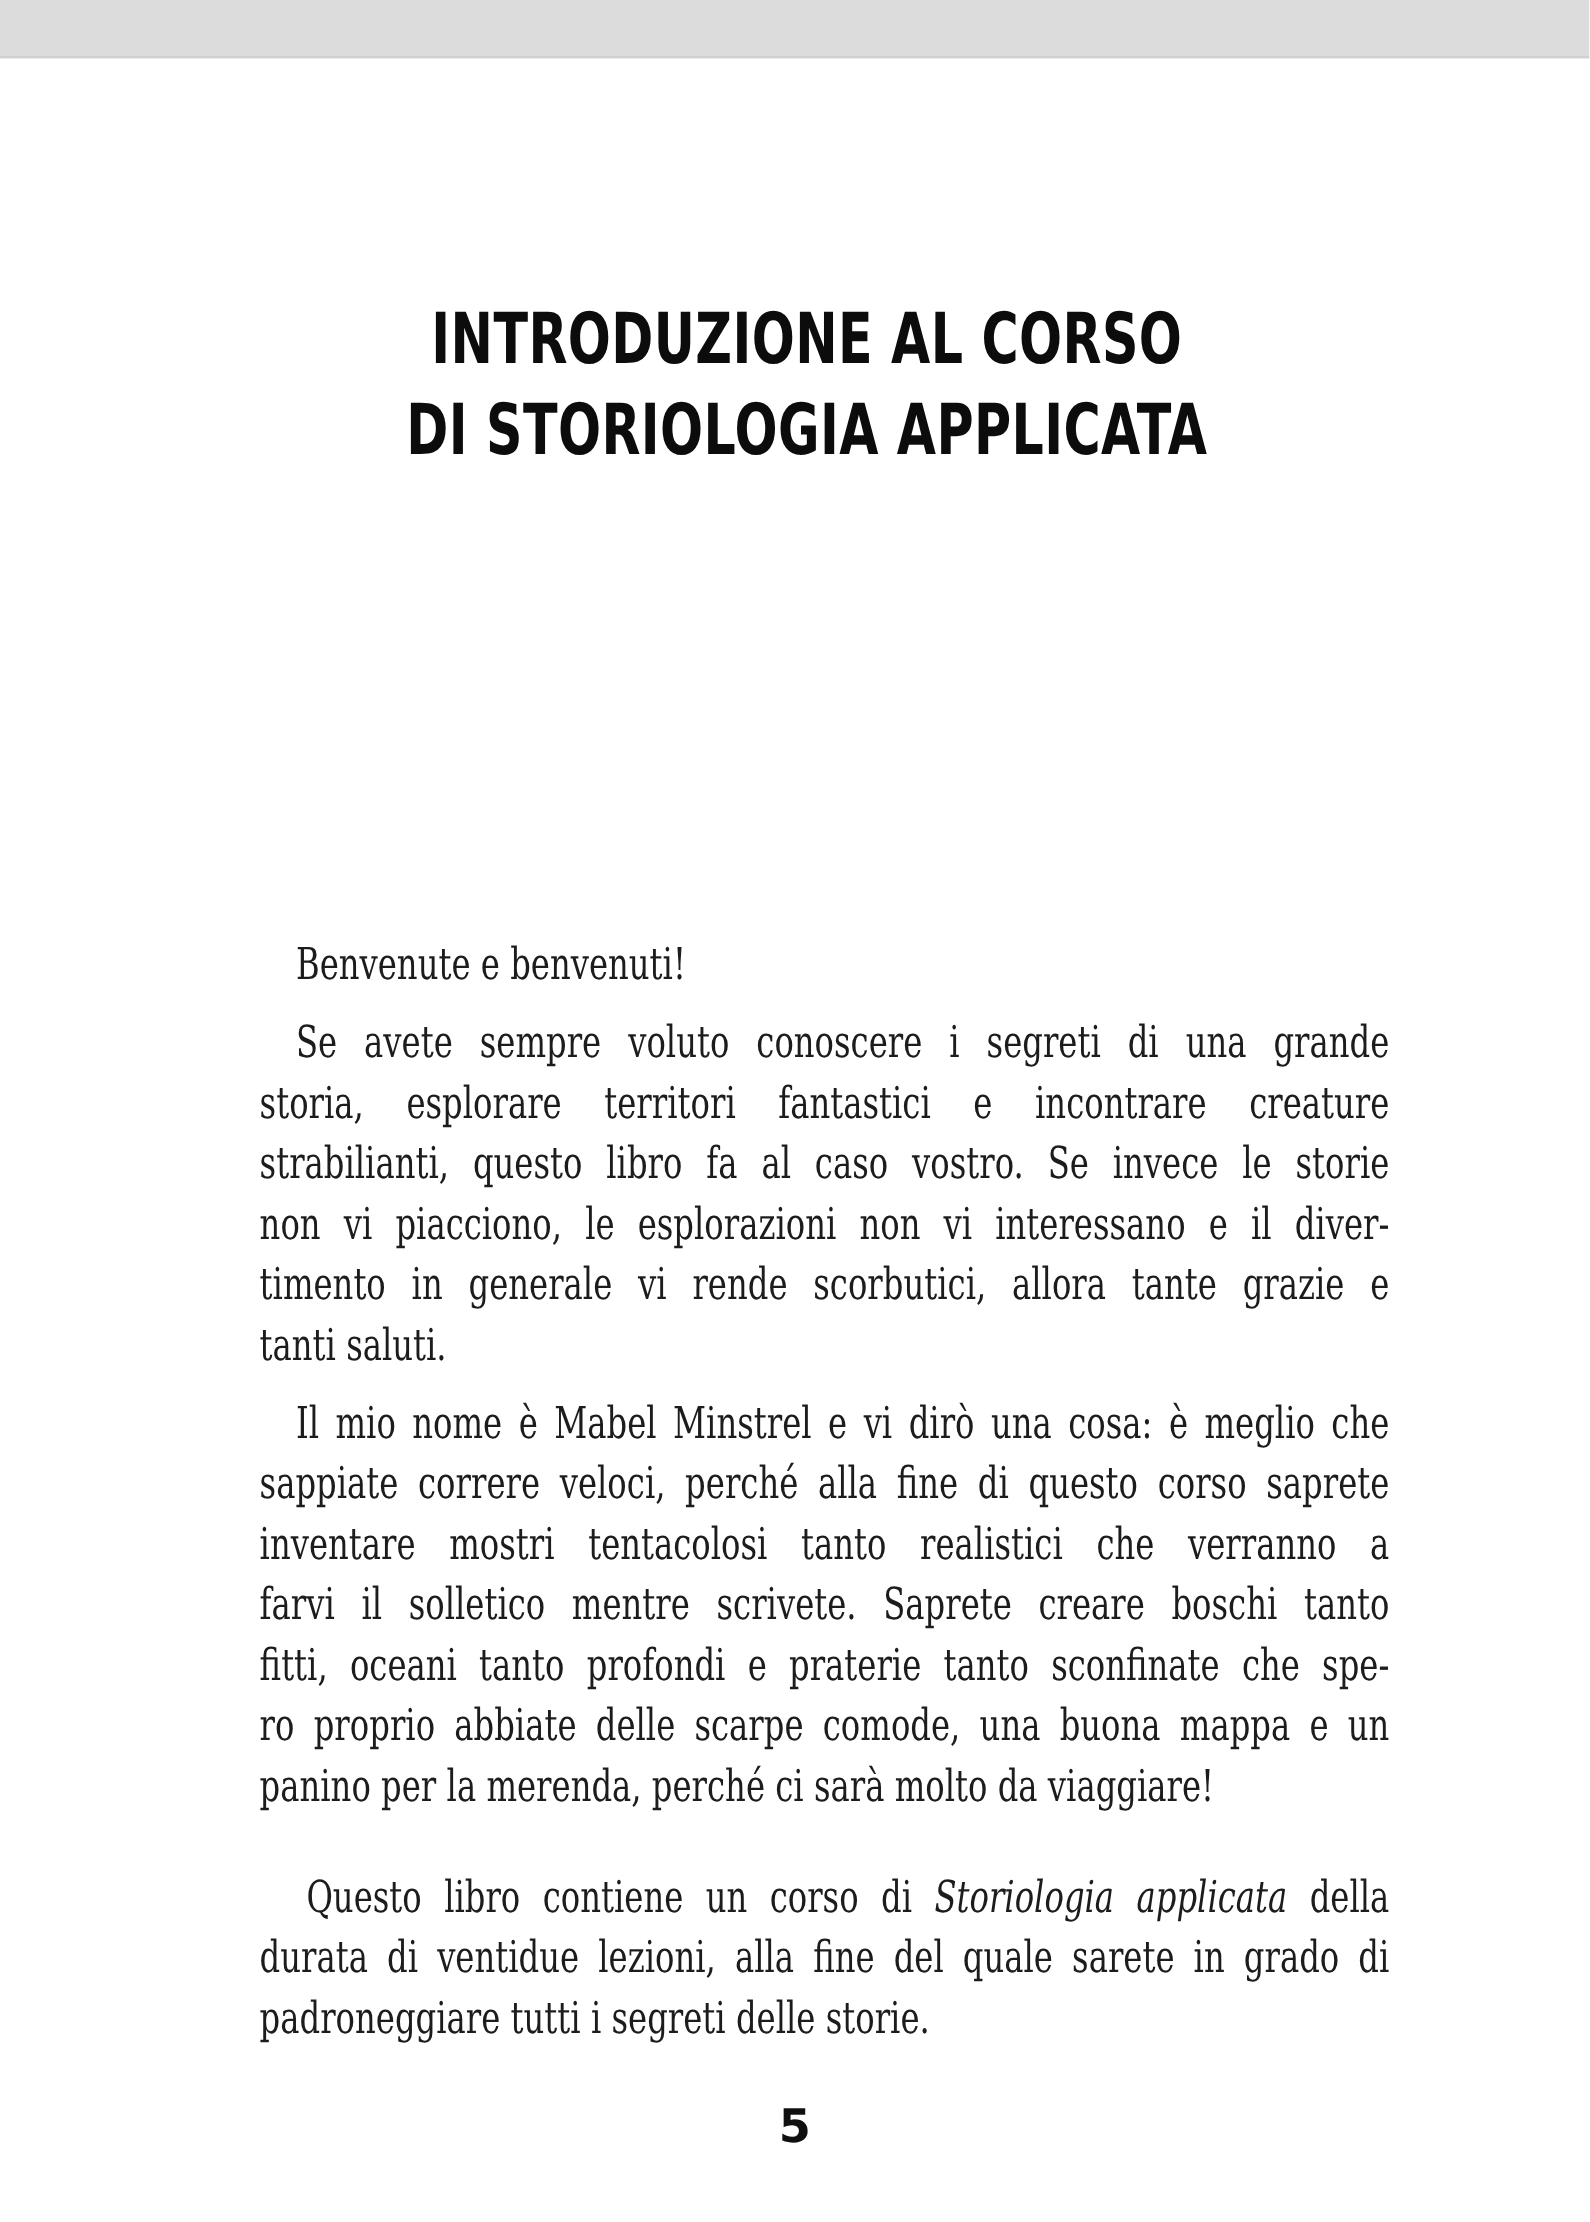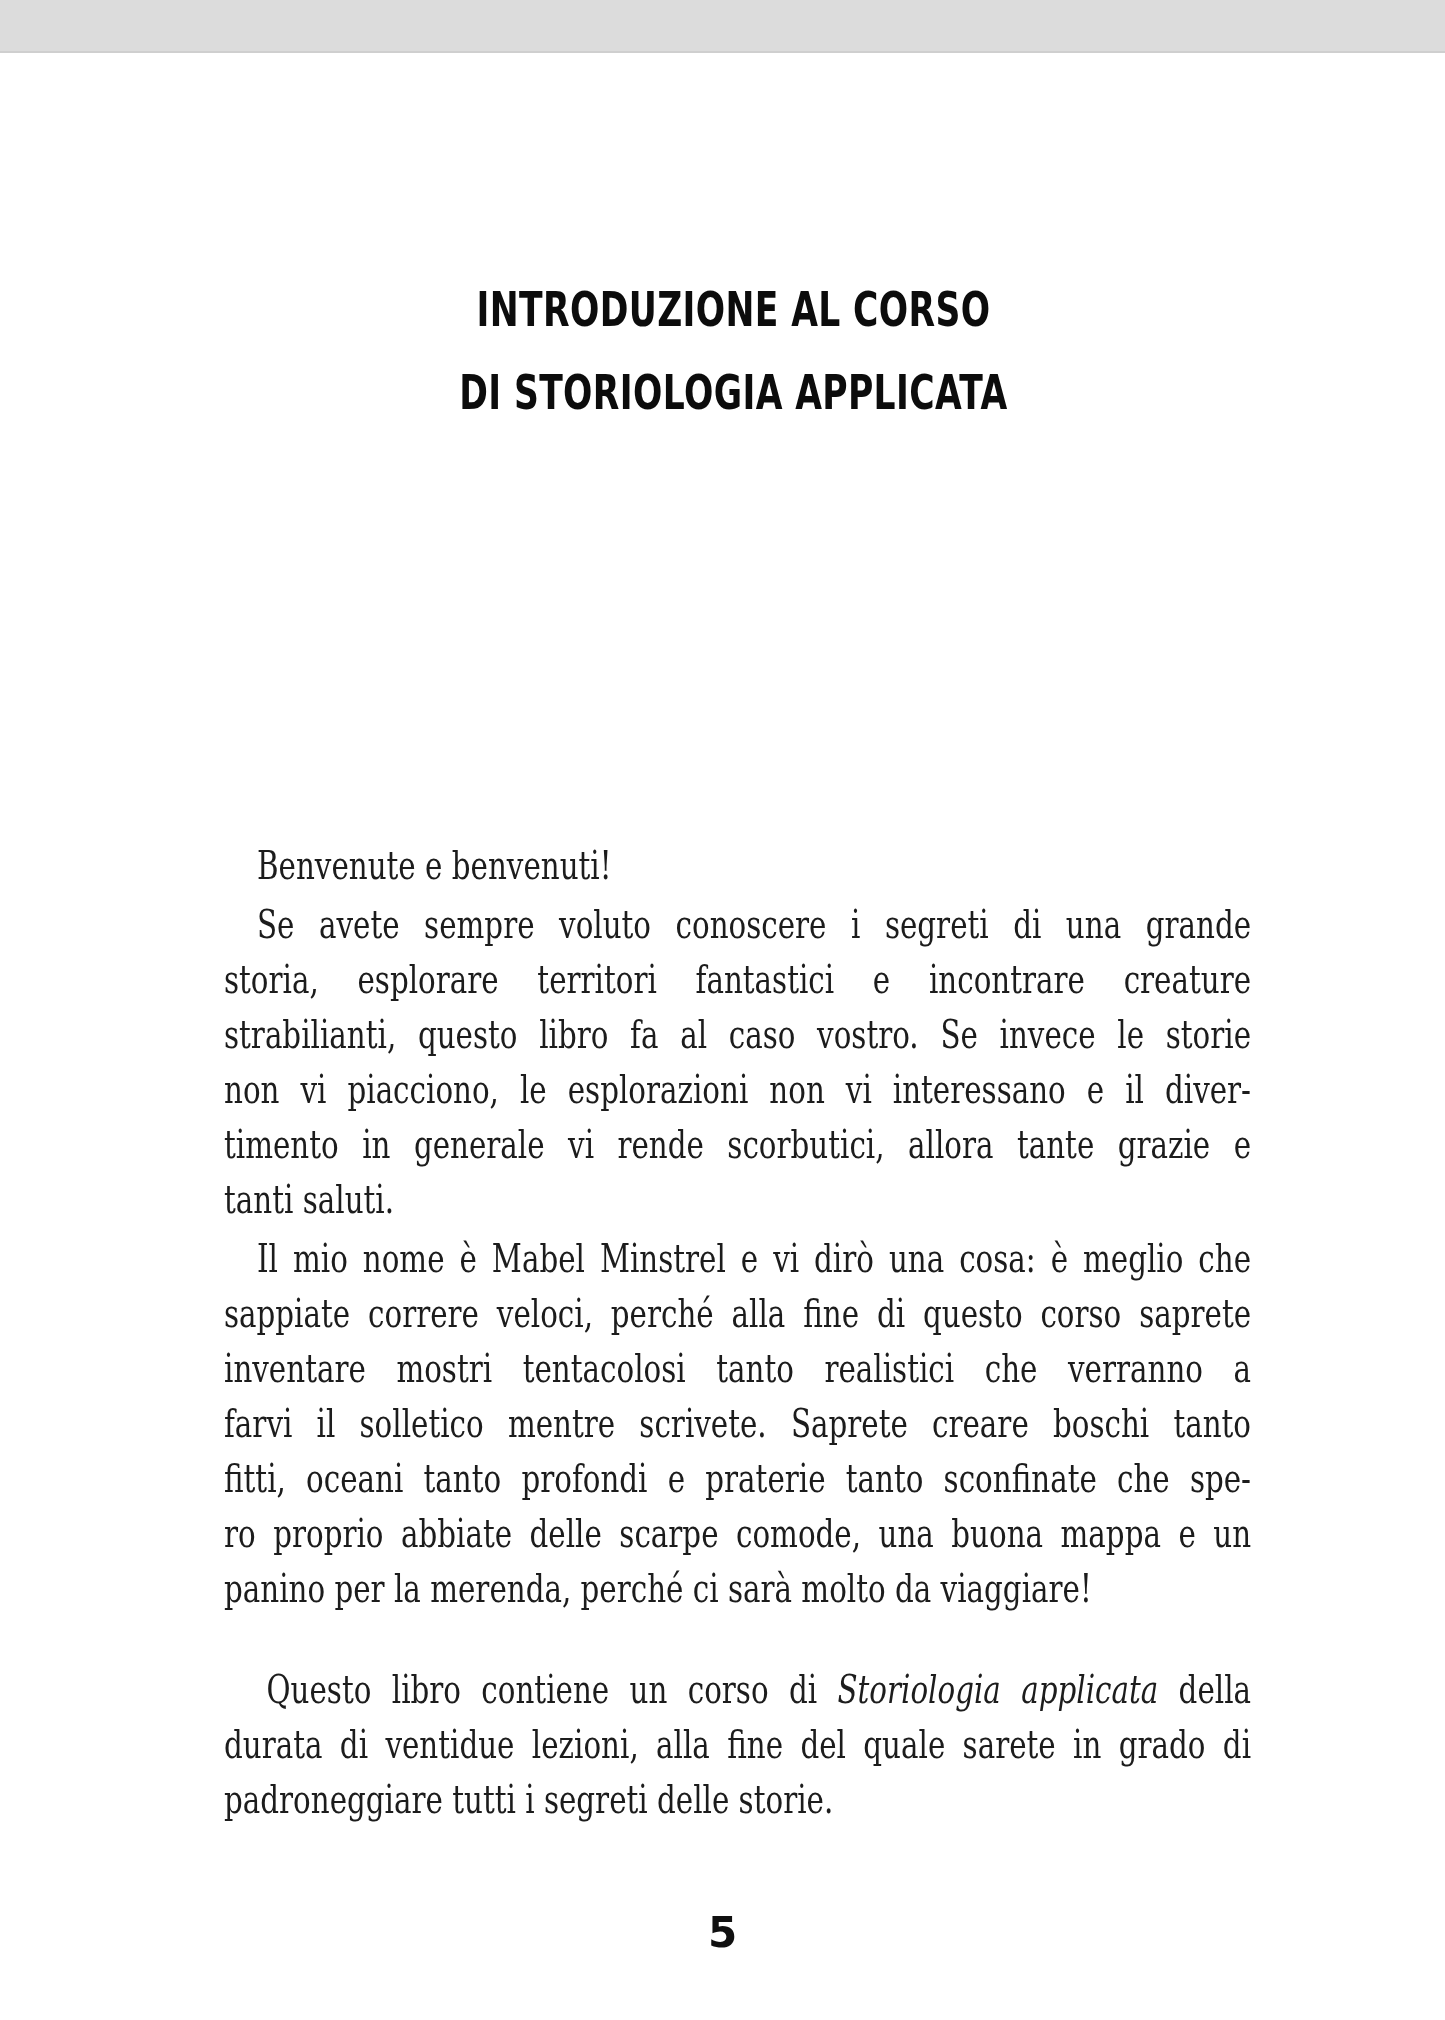--- a/index.html
+++ b/index.html
@@ -31,40 +31,40 @@
   .title {
     position: absolute;
     top: 268px;
     left: 220px;
     width: 1027px;
     margin: 0;
     text-align: center;
     font-family: "DejaVu Sans", sans-serif;
     font-weight: bold;
     color: #0c0c0c;
-    font-size: 48px;
+    font-size: 64px;
     line-height: 83px;
   }
   .title-line {
     display: block;
     transform: scaleX(0.72);
     transform-origin: 50% 50%;
     white-space: nowrap;
     letter-spacing: 0.5px;
   }
 
   
   .body-text {
     position: absolute;
     top: 834px;
     left: 220px;
     width: 1027px;
     color: #1c1c1c;
   }
-  .para { margin: 4px; }
+  .para { margin: 16px; }
   .para.gap { margin-top: 46px; }
   .line {
     width: 1400px;               
     transform: scaleX(0.7336);   
     transform-origin: 0 50%;
     font-size: 40px;
     line-height: 55px;
     height: 55px;
     text-align: justify;
     text-align-last: justify;

